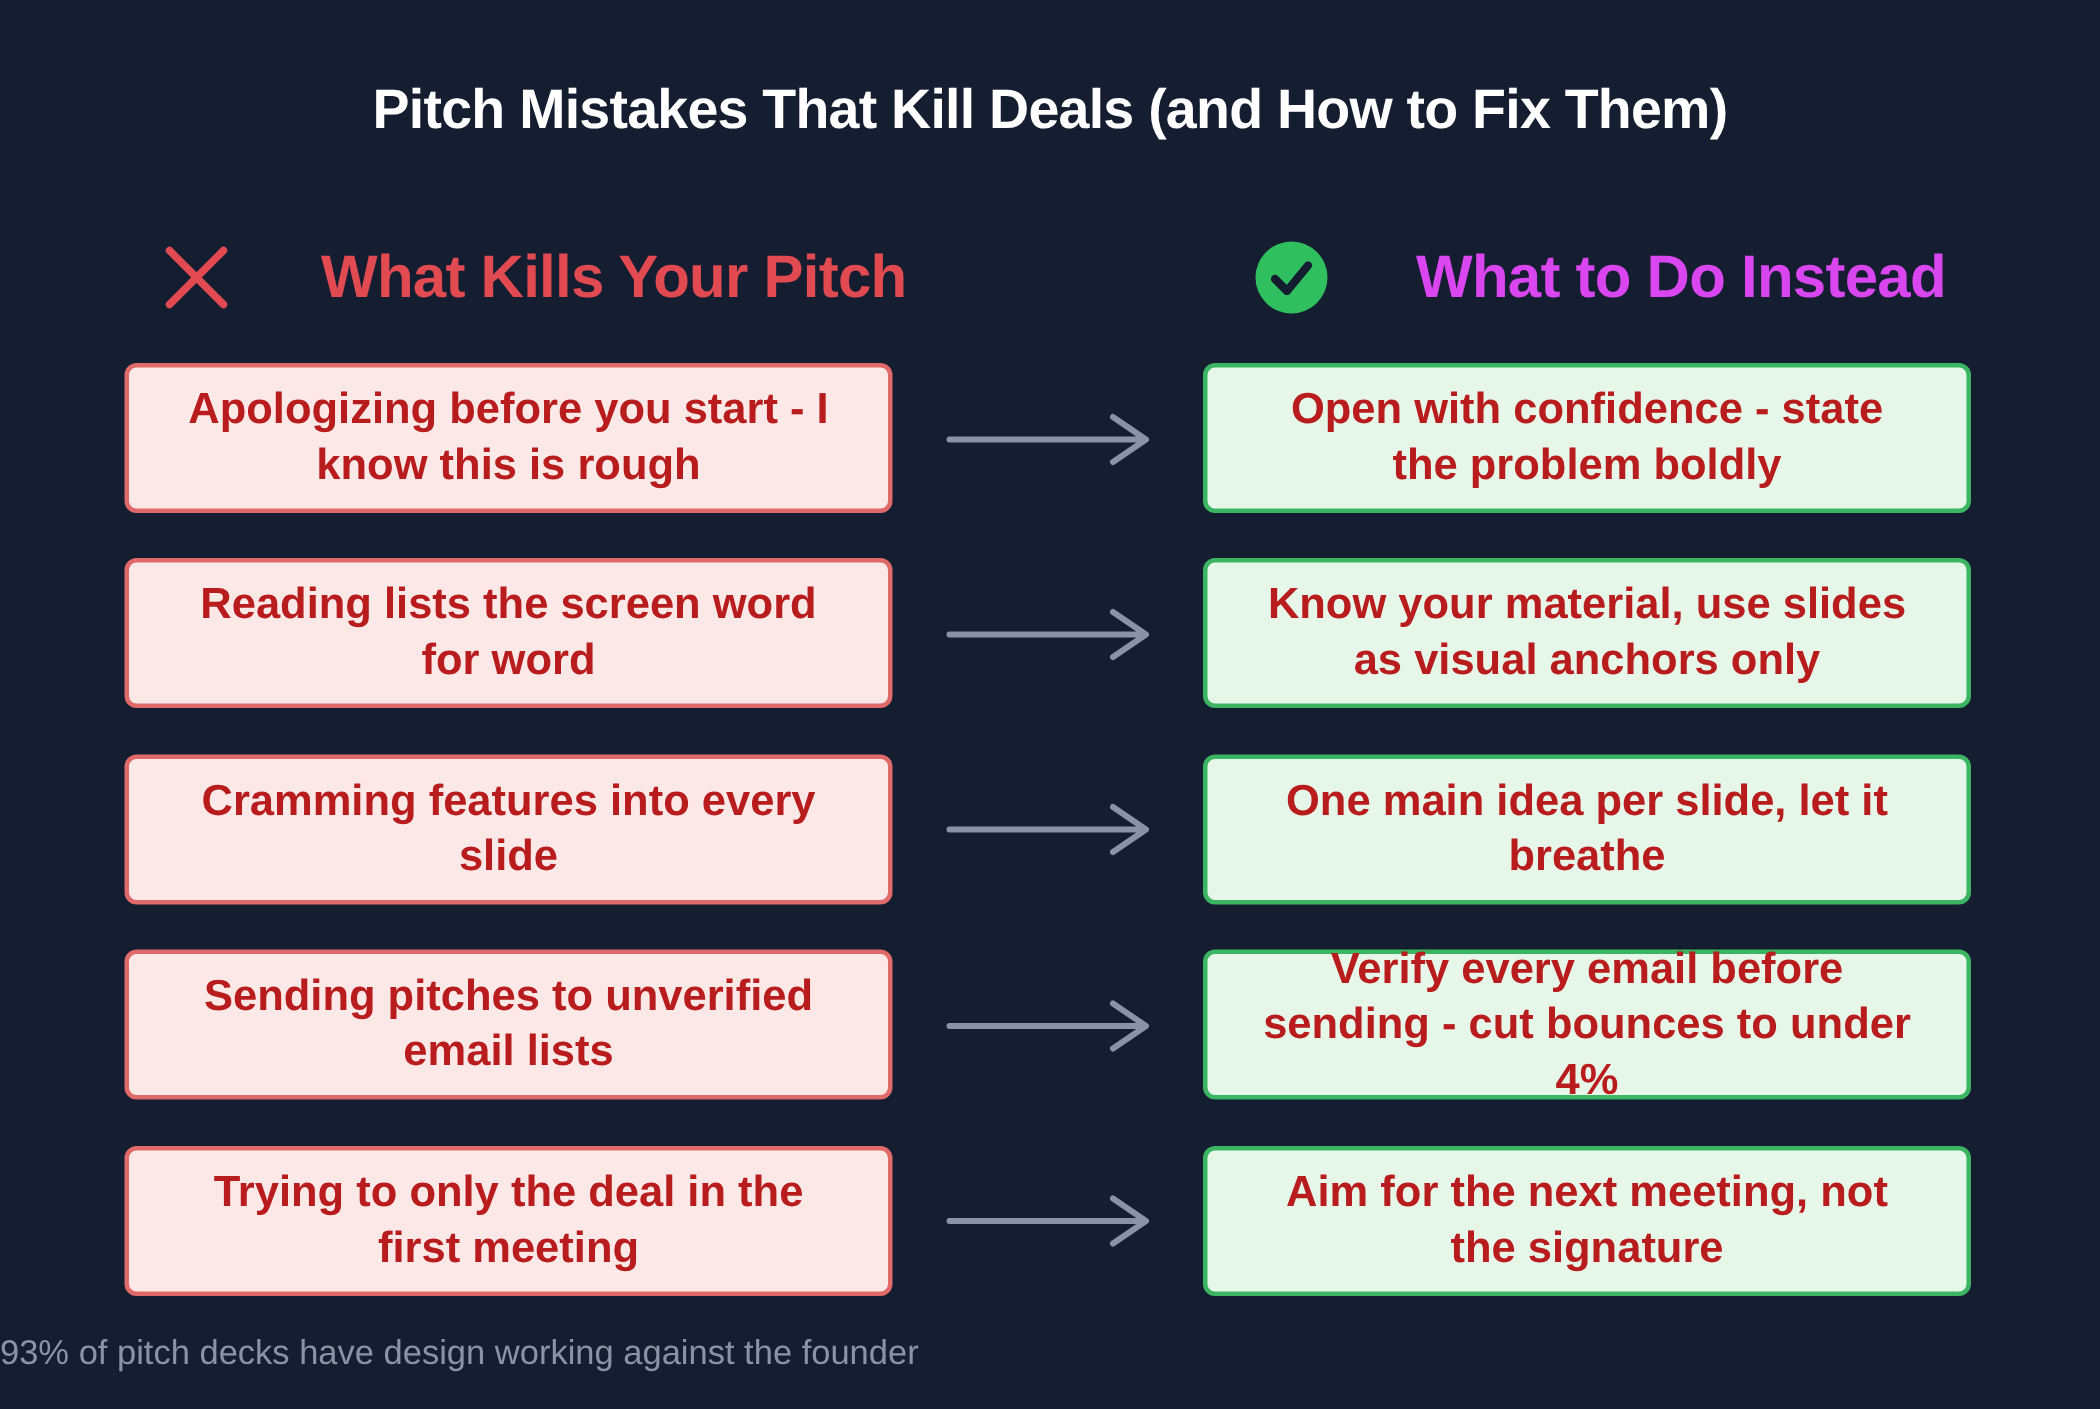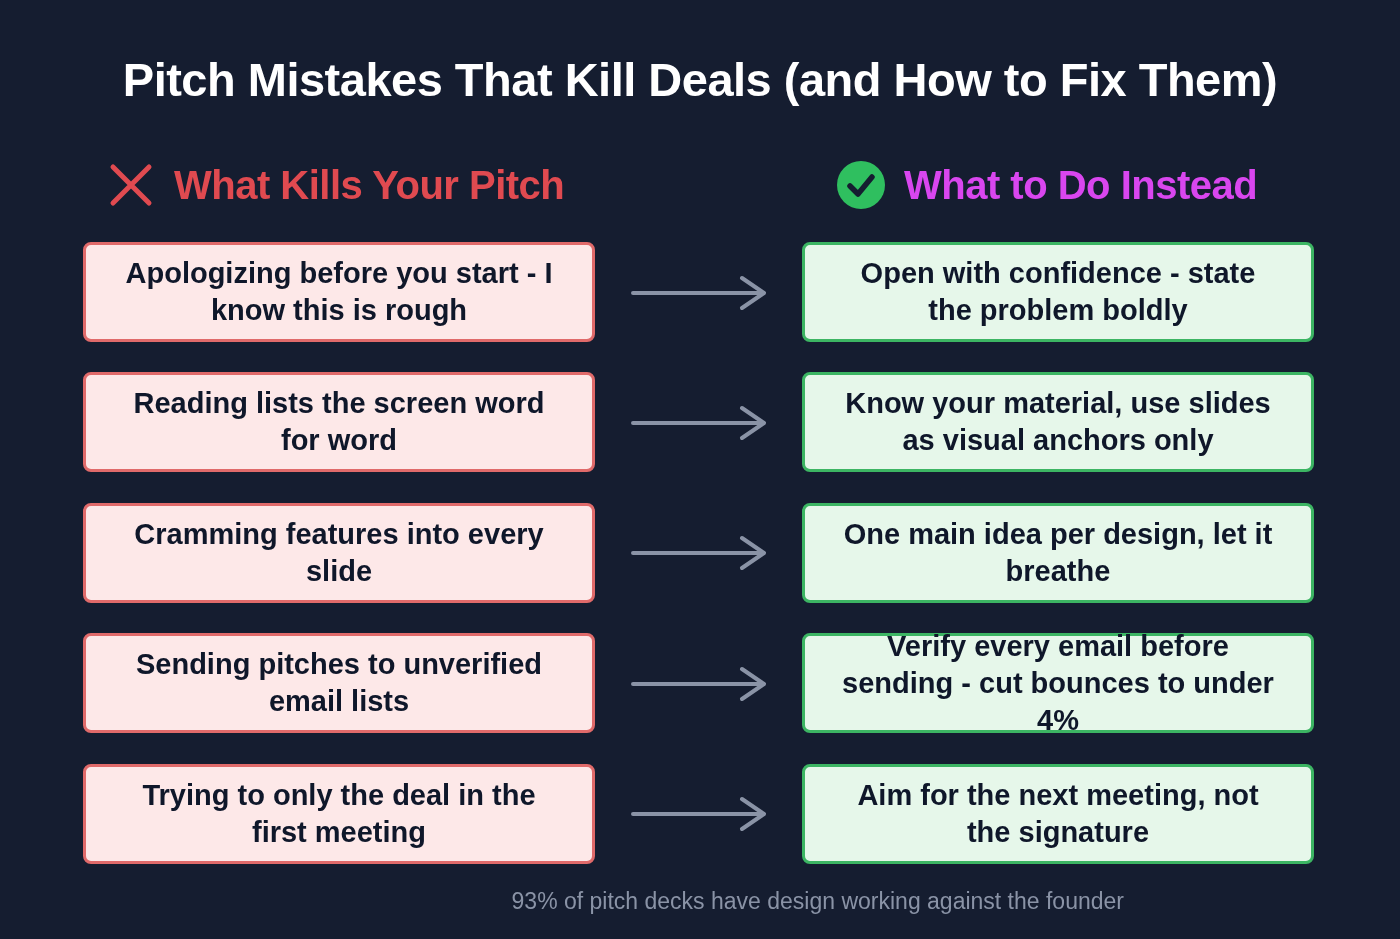--- a/index.html
+++ b/index.html
@@ -4,41 +4,41 @@
   <style>
     html, body { margin: 0; padding: 0; }
     body {
       width: 1400px; height: 939px;
       background: #151d30;
       font-family: "Liberation Sans", "DejaVu Sans", sans-serif;
       position: relative; overflow: hidden;
     }
     .title {
       position: absolute; left: 0; top: 52px; width: 1400px;
-      text-align: center; color: #ffffff; font-weight: bold; font-size: 47px;
+      text-align: center; color: #ffffff; font-weight: bold; font-size: 37px;
       letter-spacing: -0.5px;
     }
     .col-head {
       position: absolute; top: 160px; display: flex; align-items: center;
-      font-weight: bold; font-size: 40px; letter-spacing: -0.5px;
+      font-weight: bold; font-size: 40px; letter-spacing: -0.5px; gap: 40px;
     }
     .col-head.bad { left: 106px; color: #e04a50; }
     .col-head.good { left: 836px; color: #d946ef; }
     .col-head .ico { width: 50px; height: 50px; margin-right: 18px; display: flex; align-items: center; justify-content: center; }
     .card {
       position: absolute; width: 512px; height: 100px; border-radius: 8px;
       box-sizing: border-box; display: flex; align-items: center; justify-content: center;
       text-align: center; font-weight: bold; font-size: 29px; line-height: 37px;
-      color: #0f172a; padding: 0 30px;
+      color: #b91c1c; padding: 0 30px;
     }
     .card.bad { left: 83px; background: #fde8e8; border: 3px solid #e06a6a; }
     .card.good { left: 802px; background: #e6f7ea; border: 3px solid #3cb563; }
     .arrow { position: absolute; left: 630px; width: 140px; height: 40px; }
     .footer {
-      position: absolute; left: 0; top: 888px; width: 1124px; text-align: right;
+      position: absolute; left: 0; top: 888px; width: 1124px; text-align: left;
       color: #8a93a6; font-size: 23px;
     }
   </style>
 </head>
 <body>
 
 <div class="title">Pitch Mistakes That Kill Deals (and How to Fix Them)</div>
 
 <div class="col-head bad">
   <span class="ico">
@@ -68,21 +68,21 @@
 <div class="card bad" style="top:372px">Reading lists the screen word for word</div>
 <svg class="arrow" style="top:403px" viewBox="0 0 140 40">
     <path d="M3 20 H132 M112 5 L134 20 L112 35" stroke="#8a93a6" stroke-width="4" fill="none" stroke-linecap="round" stroke-linejoin="round"></path>
   </svg>
 <div class="card good" style="top:372px">Know your material, use slides as visual anchors only</div>
 
 <div class="card bad" style="top:503px">Cramming features into every slide</div>
 <svg class="arrow" style="top:533px" viewBox="0 0 140 40">
     <path d="M3 20 H132 M112 5 L134 20 L112 35" stroke="#8a93a6" stroke-width="4" fill="none" stroke-linecap="round" stroke-linejoin="round"></path>
   </svg>
-<div class="card good" style="top:503px">One main idea per design, let it breathe</div>
+<div class="card good" style="top:503px">One main idea per slide, let it breathe</div>
 
 <div class="card bad" style="top:633px">Sending pitches to unverified email lists</div>
 <svg class="arrow" style="top:664px" viewBox="0 0 140 40">
     <path d="M3 20 H132 M112 5 L134 20 L112 35" stroke="#8a93a6" stroke-width="4" fill="none" stroke-linecap="round" stroke-linejoin="round"></path>
   </svg>
 <div class="card good" style="top:633px">Verify every email before sending - cut bounces to under 4%</div>
 
 <div class="card bad" style="top:764px">Trying to only the deal in the first meeting</div>
 <svg class="arrow" style="top:794px" viewBox="0 0 140 40">
     <path d="M3 20 H132 M112 5 L134 20 L112 35" stroke="#8a93a6" stroke-width="4" fill="none" stroke-linecap="round" stroke-linejoin="round"></path>

